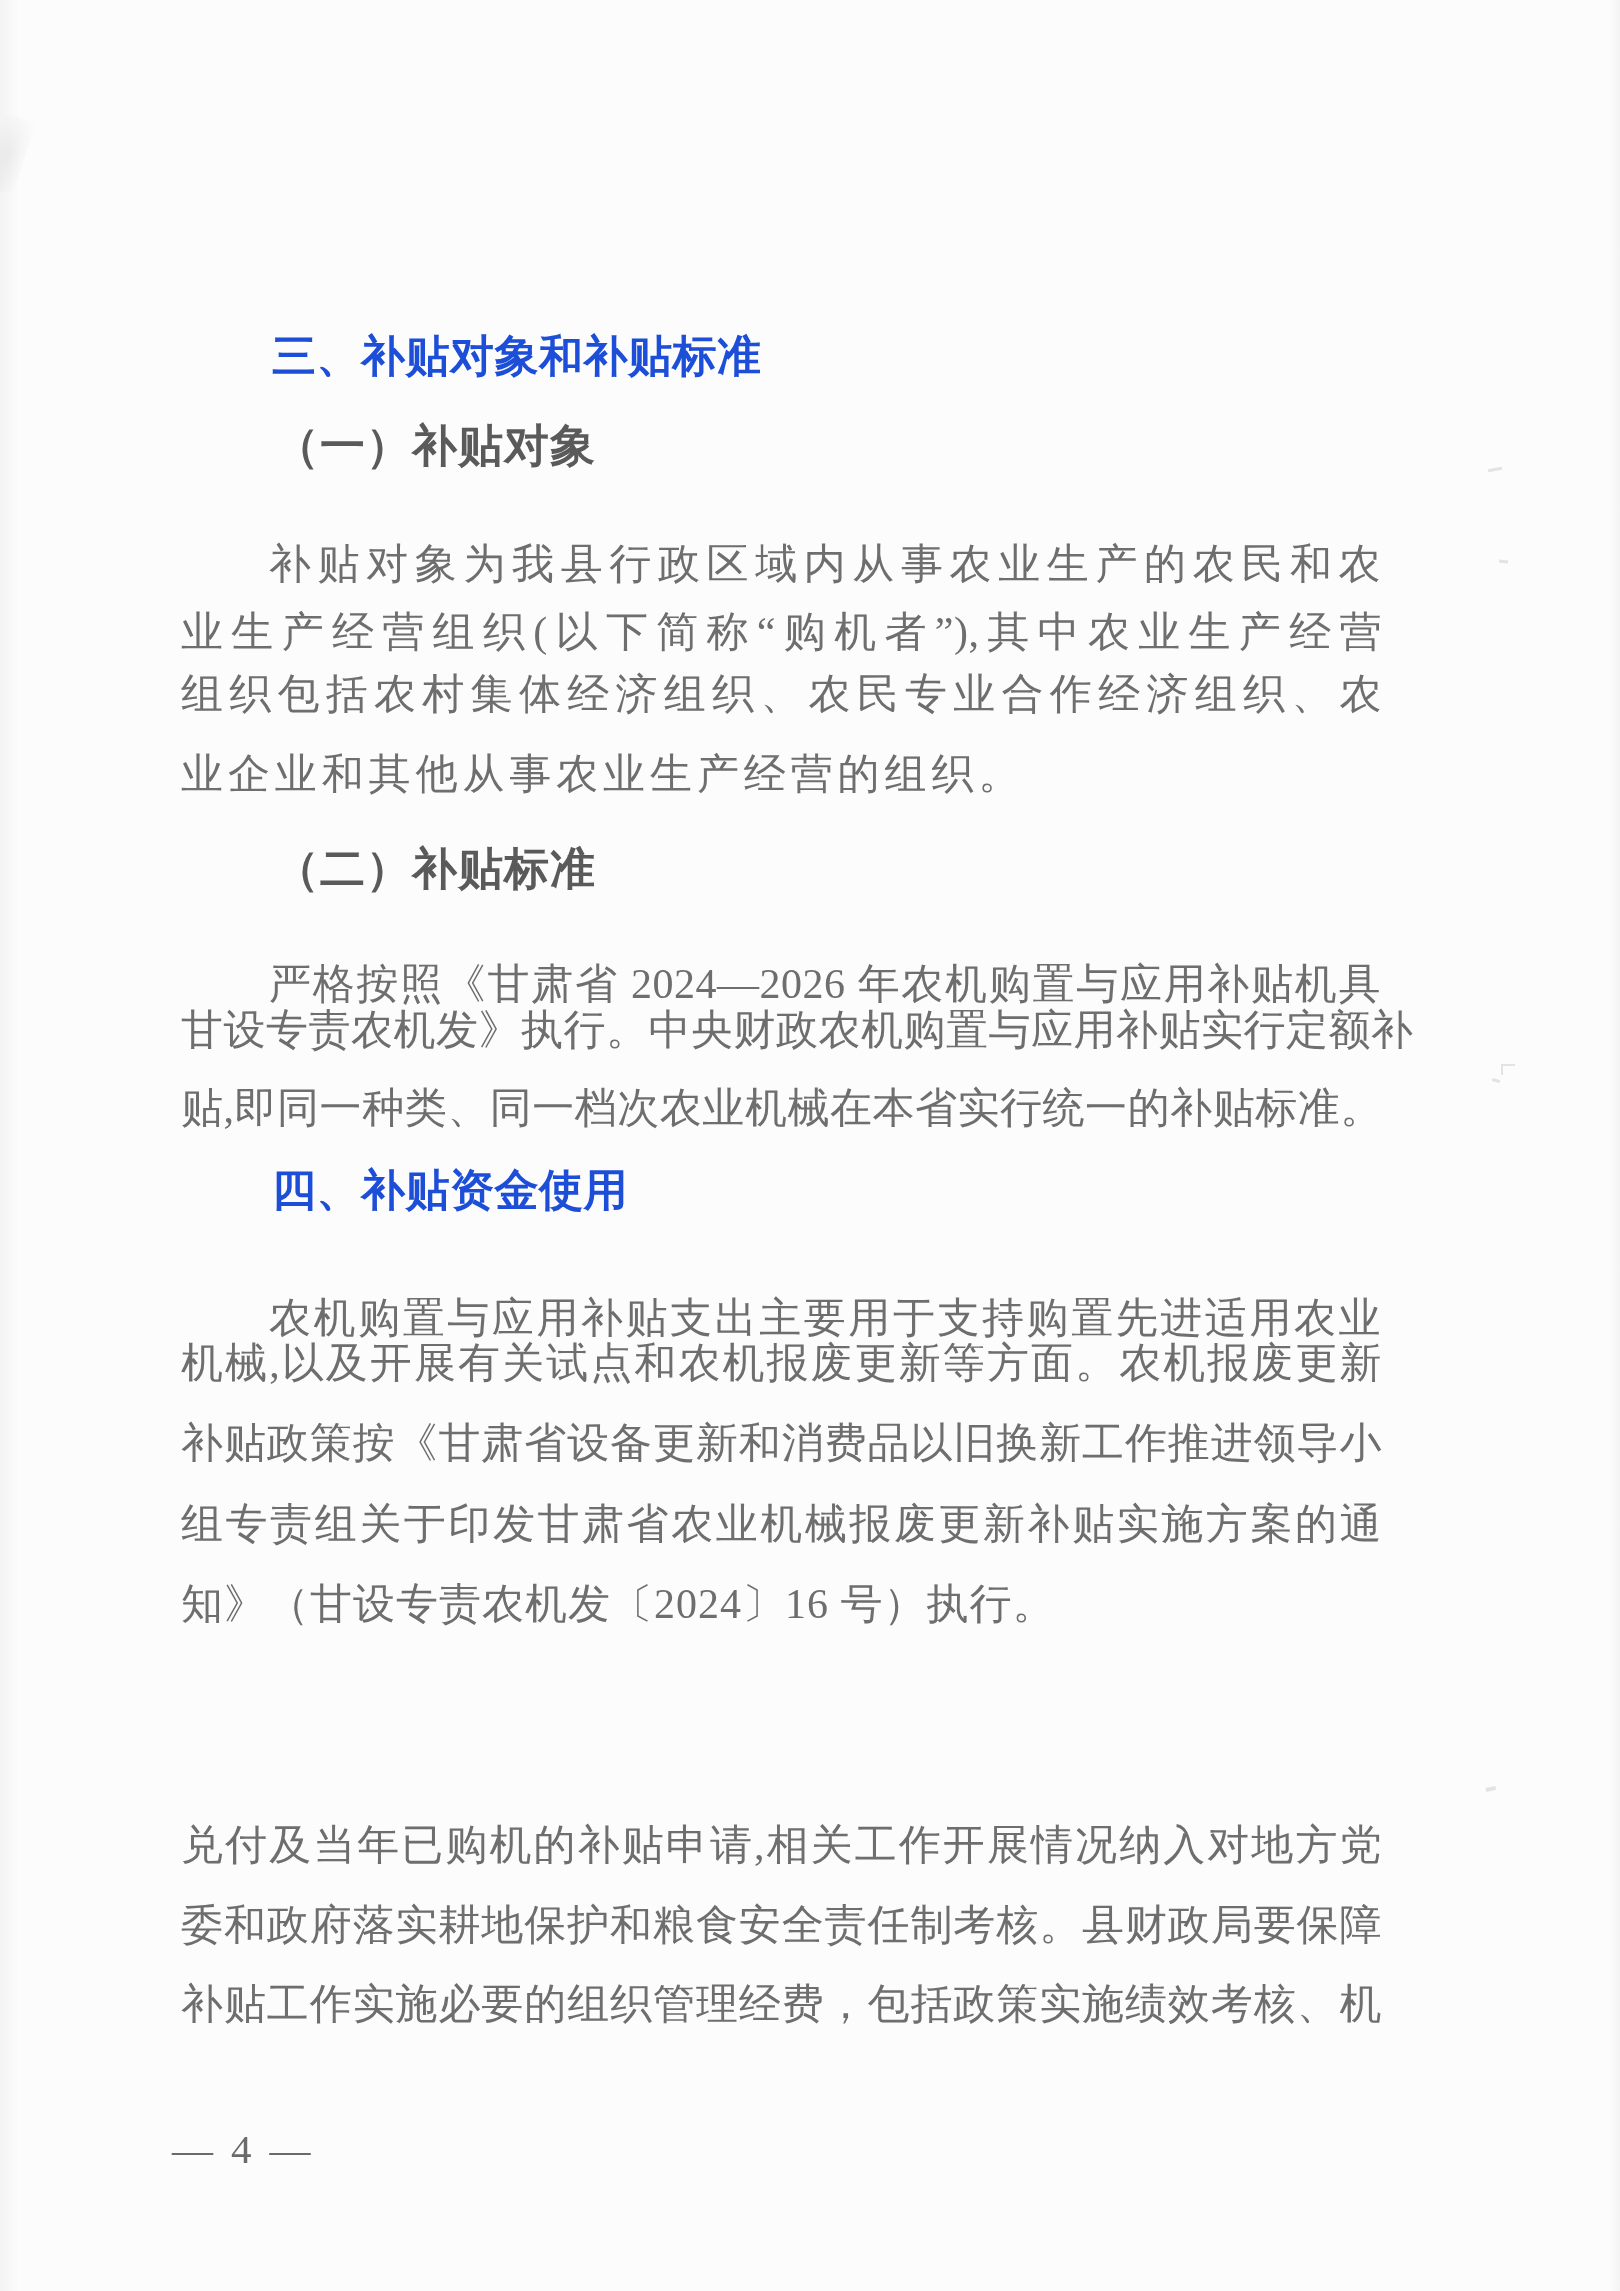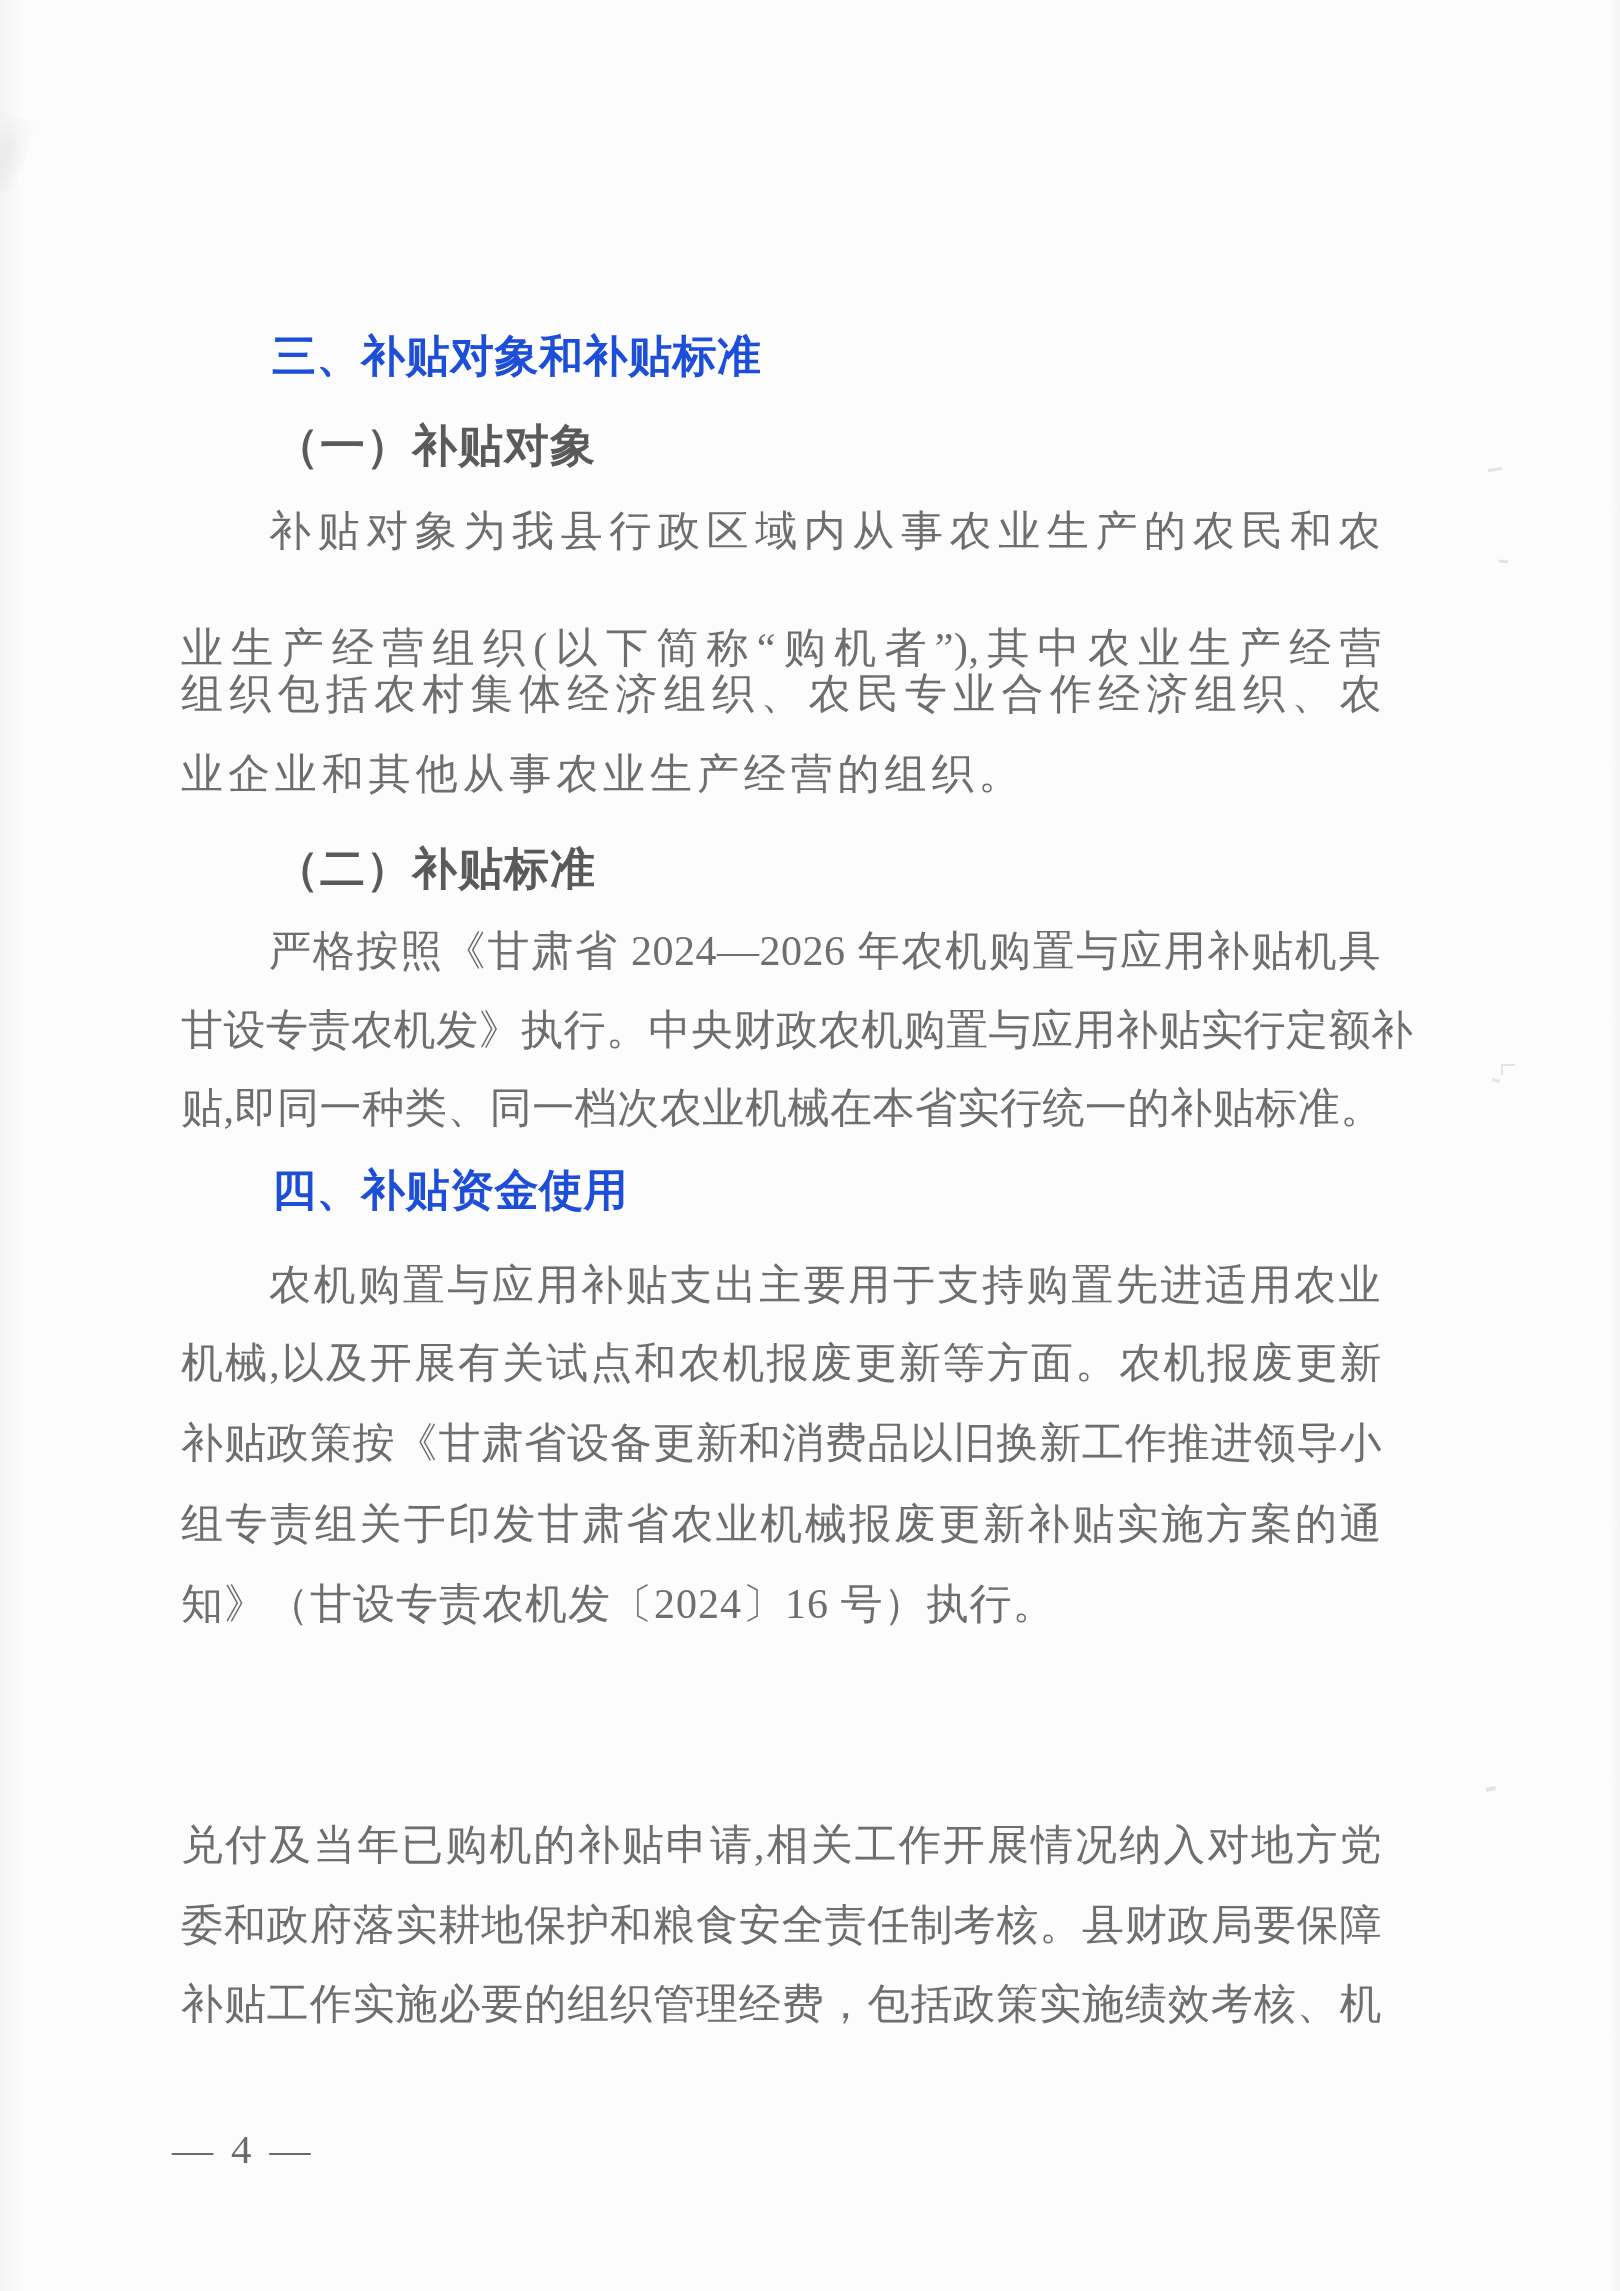--- a/index.html
+++ b/index.html
@@ -16,21 +16,21 @@
     position:absolute;
     left:181px;width:1201px;
     font-size:42px;line-height:57px;
     color:#6e6e6e;
     letter-spacing:0.5px;
     text-align:justify;
     text-align-last:justify;
     text-justify:inter-character;
     white-space:nowrap;
   }
-  .indent{padding-left:88px;width:1112px;}
+  .indent{padding-left:88px;width:1112px;margin-top:33px;}
   .last{
     text-align:center;text-align-last:left;
     letter-spacing:1px;white-space:nowrap;
   }
   .sp5{letter-spacing:4.9px;}
   .tight{letter-spacing:-0.3px;}
   
   .h1{
     position:absolute;left:272px;
     font-family:"Liberation Sans","DejaVu Sans",sans-serif;
@@ -83,21 +83,21 @@
   <div class="speck a2"></div>
   <div class="speck a3"></div>
   <div class="speck a4"></div>
   <div class="speck a5"></div>
 
   <div class="h1" style="top:329px">三、补贴对象和补贴标准</div>
 
   <div class="h2" style="top:419px">（一）补贴对象</div>
 
   <div class="bline indent" style="top:503px">补贴对象为我县行政区域内从事农业生产的农民和农</div>
-  <div class="bline" style="top:620px">业生产经营组织(以下简称“购机者”),其中农业生产经营</div>
+  <div class="bline" style="top:604px">业生产经营组织(以下简称“购机者”),其中农业生产经营</div>
   <div class="bline" style="top:666px">组织包括农村集体经济组织、农民专业合作经济组织、农</div>
   <div class="bline last sp5" style="top:746px">业企业和其他从事农业生产经营的组织。</div>
 
   <div class="h2" style="top:842px">（二）补贴标准</div>
 
   <div class="bline indent" style="top:923px">严格按照《甘肃省 2024—2026 年农机购置与应用补贴机具</div>
   <div class="bline" style="top:1002px">甘设专责农机发》执行。中央财政农机购置与应用补贴实行定额补</div>
   <div class="bline tight" style="top:1080px">贴,即同一种类、同一档次农业机械在本省实行统一的补贴标准。</div>
 
   <div class="h1" style="top:1163px">四、补贴资金使用</div>

